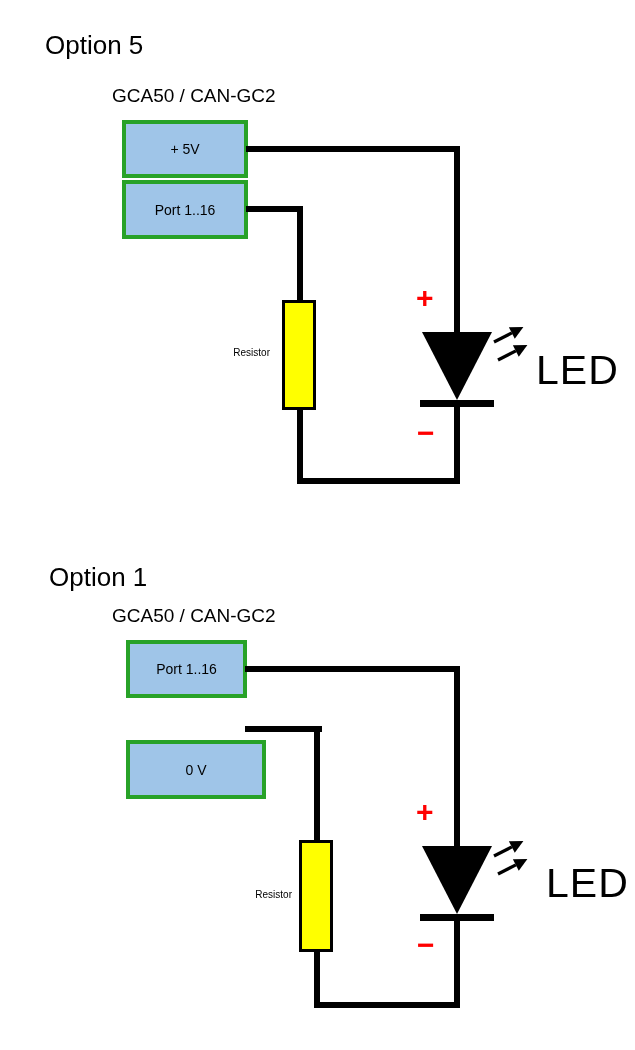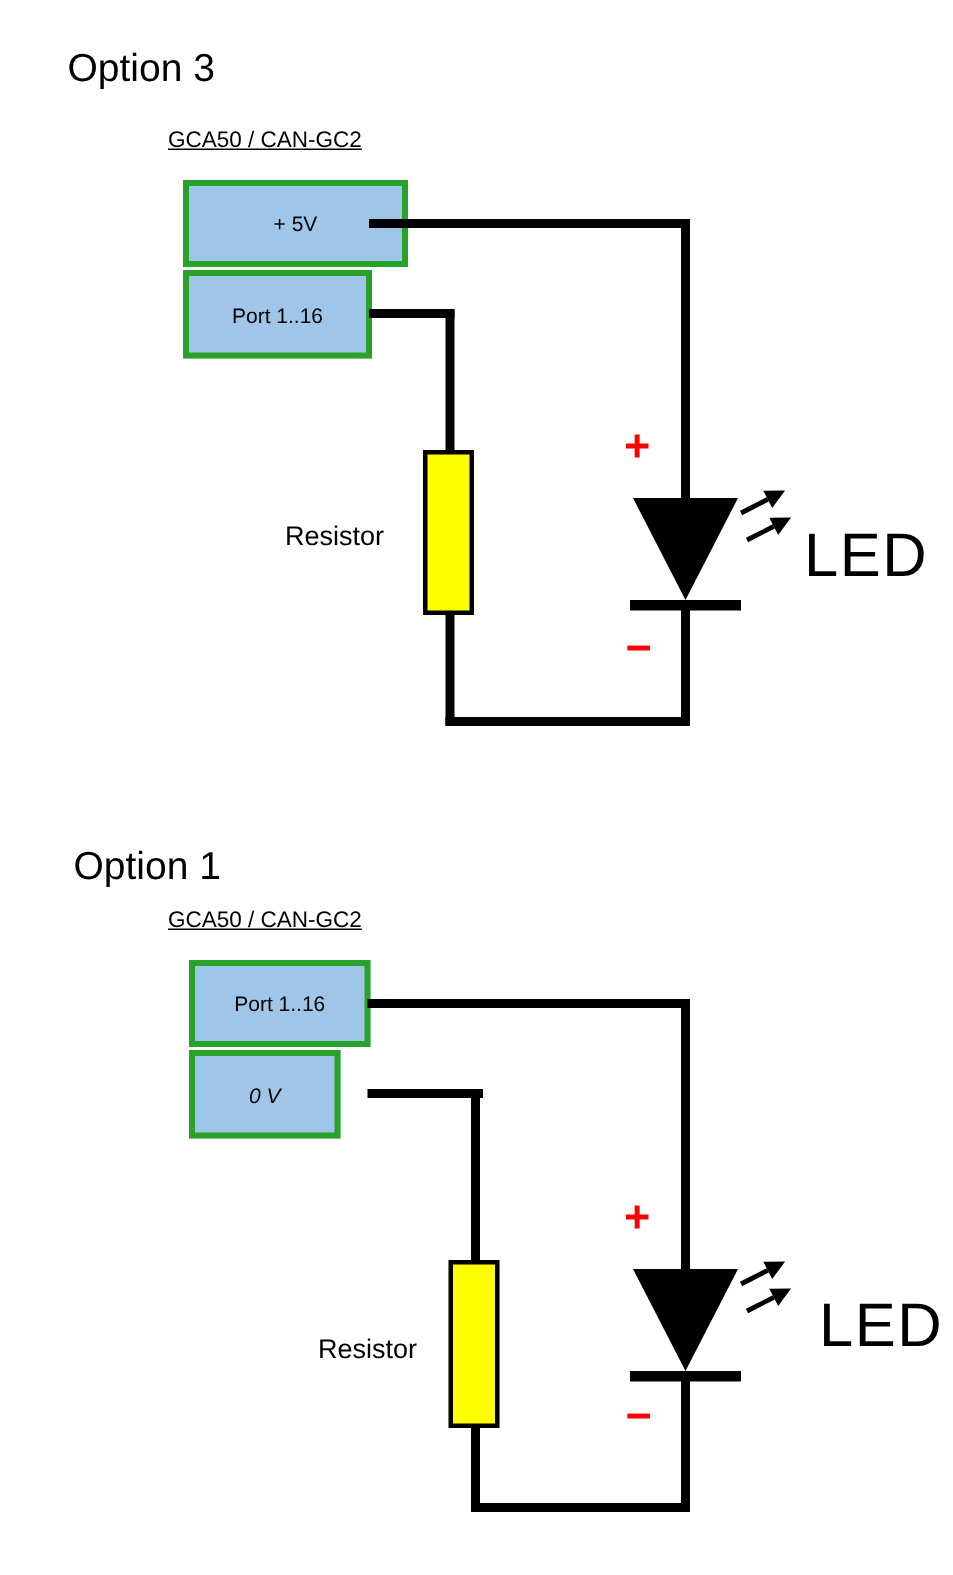--- a/index.html
+++ b/index.html
@@ -2,44 +2,44 @@
 <html style="--wire: #000000; --module-fill: #9fc5e8; --module-border: #28a228; --resistor-fill: #ffff00; --polarity: #ff0000; --text: #000000; --background: #ffffff;"><head>
 <meta charset="utf-8">
 <style>
   * { margin: 0; padding: 0; box-sizing: border-box; }
   html, body { background: #fff; }
   body { font-family: "Liberation Sans", sans-serif; color: var(--text, #000); }
   .page { position: relative; width: 635px; height: 1050px; background: var(--background, #fff); overflow: hidden; }
   .abs { position: absolute; }
 
   .opt-title { font-size: 26px; font-weight: 400; color: var(--text, #000); }
-  .module-label { font-size: 15px; color: var(--text, #000); white-space: nowrap; text-decoration: underline; }
+  .module-label { font-size: 19px; color: var(--text, #000); white-space: nowrap; }
   .pin-cell {
     background: var(--module-fill, #9fc5e8);
     border: 4px solid var(--module-border, #28a228);
     display: flex; align-items: center; justify-content: center;
     font-size: 14px; color: var(--text, #000);
   }
   .wire { background: var(--wire, #000); }
   .resistor { background: var(--resistor-fill, #ffff00); border: 3px solid #000; }
-  .res-label { font-size: 18px; text-align: left; color: var(--text, #000); }
+  .res-label { font-size: 10px; text-align: right; color: var(--text, #000); }
   .led-triangle {
     width: 0; height: 0;
     border-left: 35px solid transparent;
     border-right: 35px solid transparent;
     border-top: 68px solid var(--wire, #000);
   }
   .cathode { background: var(--wire, #000); }
   .polarity { color: var(--polarity, #ff0000); font-size: 30px; font-weight: 700; line-height: 1; }
   .led-label { font-size: 41px; color: var(--text, #000); letter-spacing: 1px; }
 
   
   .o1-title      { left: 45px;  top: 30px; }
   .o1-mlabel     { left: 112px; top: 85px; }
-  .o1-pin1       { left: 122px; top: 120px; width: 150px; height: 58px; }
+  .o1-pin1       { left: 122px; top: 120px; width: 126px; height: 58px; }
   .o1-pin2       { left: 122px; top: 180px; width: 126px; height: 59px; }
   .o1-w-top-h    { left: 246px; top: 146px; width: 214px; height: 6px; }
   .o1-w-led-v    { left: 454px; top: 146px; width: 6px;  height: 188px; }
   .o1-w-port-h   { left: 246px; top: 206px; width: 57px; height: 6px; }
   .o1-w-res-v    { left: 297px; top: 206px; width: 6px;  height: 96px; }
   .o1-res        { left: 282px; top: 300px; width: 34px; height: 110px; }
   .o1-res-label  { left: 190px; top: 347px; width: 80px; }
   .o1-w-res-down { left: 297px; top: 408px; width: 6px;  height: 76px; }
   .o1-w-bottom-h { left: 297px; top: 478px; width: 163px; height: 6px; }
   .o1-w-cath-v   { left: 454px; top: 405px; width: 6px;  height: 79px; }
@@ -47,21 +47,21 @@
   .o1-cathode    { left: 420px; top: 400px; width: 74px; height: 7px; }
   .o1-arrows     { left: 492px; top: 318px; }
   .o1-plus       { left: 416px; top: 283px; }
   .o1-minus      { left: 417px; top: 418px; }
   .o1-led-label  { left: 536px; top: 347px; }
 
   
   .o2-title      { left: 49px;  top: 562px; }
   .o2-mlabel     { left: 112px; top: 605px; }
   .o2-pin1       { left: 126px; top: 640px; width: 121px; height: 58px; }
-  .o2-pin2       { left: 126px; top: 700px; width: 101px; height: 59px; font-style: italic; }
+  .o2-pin2       { left: 126px; top: 740px; width: 140px; height: 59px; }
   .o2-w-top-h    { left: 245px; top: 666px; width: 215px; height: 6px; }
   .o2-w-led-v    { left: 454px; top: 666px; width: 6px;  height: 182px; }
   .o2-w-port-h   { left: 245px; top: 726px; width: 77px; height: 6px; }
   .o2-w-res-v    { left: 314px; top: 726px; width: 6px;  height: 116px; }
   .o2-res        { left: 299px; top: 840px; width: 34px; height: 112px; }
   .o2-res-label  { left: 212px; top: 889px; width: 80px; }
   .o2-w-res-down { left: 314px; top: 950px; width: 6px;  height: 58px; }
   .o2-w-bottom-h { left: 314px; top: 1002px; width: 146px; height: 6px; }
   .o2-w-cath-v   { left: 454px; top: 919px; width: 6px;  height: 89px; }
   .o2-led-tri    { left: 422px; top: 846px; }
@@ -70,21 +70,21 @@
   .o2-plus       { left: 416px; top: 797px; }
   .o2-minus      { left: 417px; top: 930px; }
   .o2-led-label  { left: 546px; top: 860px; }
 </style>
 </head>
 <body>
 
 <div class="page">
 
   <section>
-    <h2 class="abs opt-title o1-title">Option 3</h2>
+    <h2 class="abs opt-title o1-title">Option 5</h2>
     <div class="abs module-label o1-mlabel">GCA50 / CAN-GC2</div>
 
     <div class="abs pin-cell o1-pin1">+ 5V</div>
     <div class="abs pin-cell o1-pin2">Port 1..16</div>
 
     <div class="abs wire o1-w-top-h"></div>
     <div class="abs wire o1-w-led-v"></div>
     <div class="abs wire o1-w-port-h"></div>
     <div class="abs wire o1-w-res-v"></div>
     <div class="abs wire o1-w-res-down"></div>

